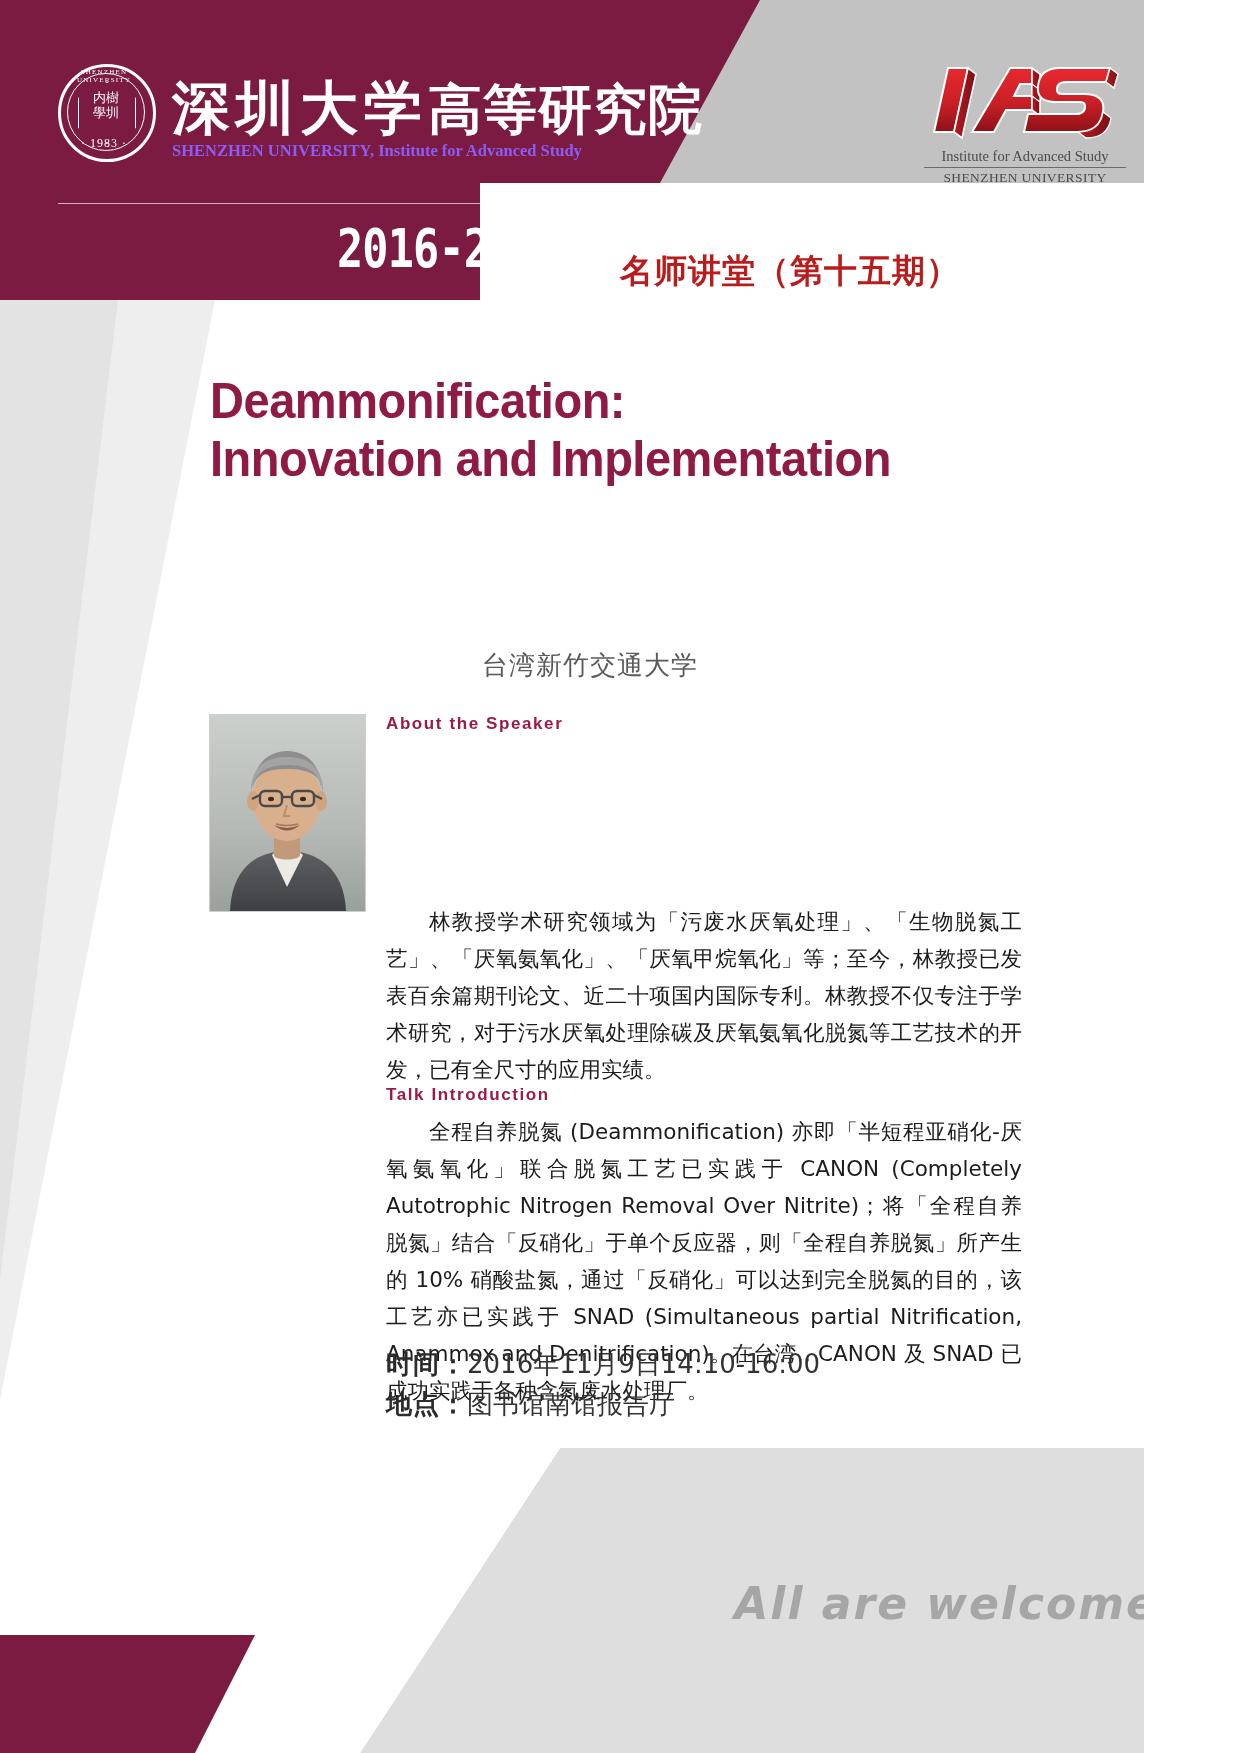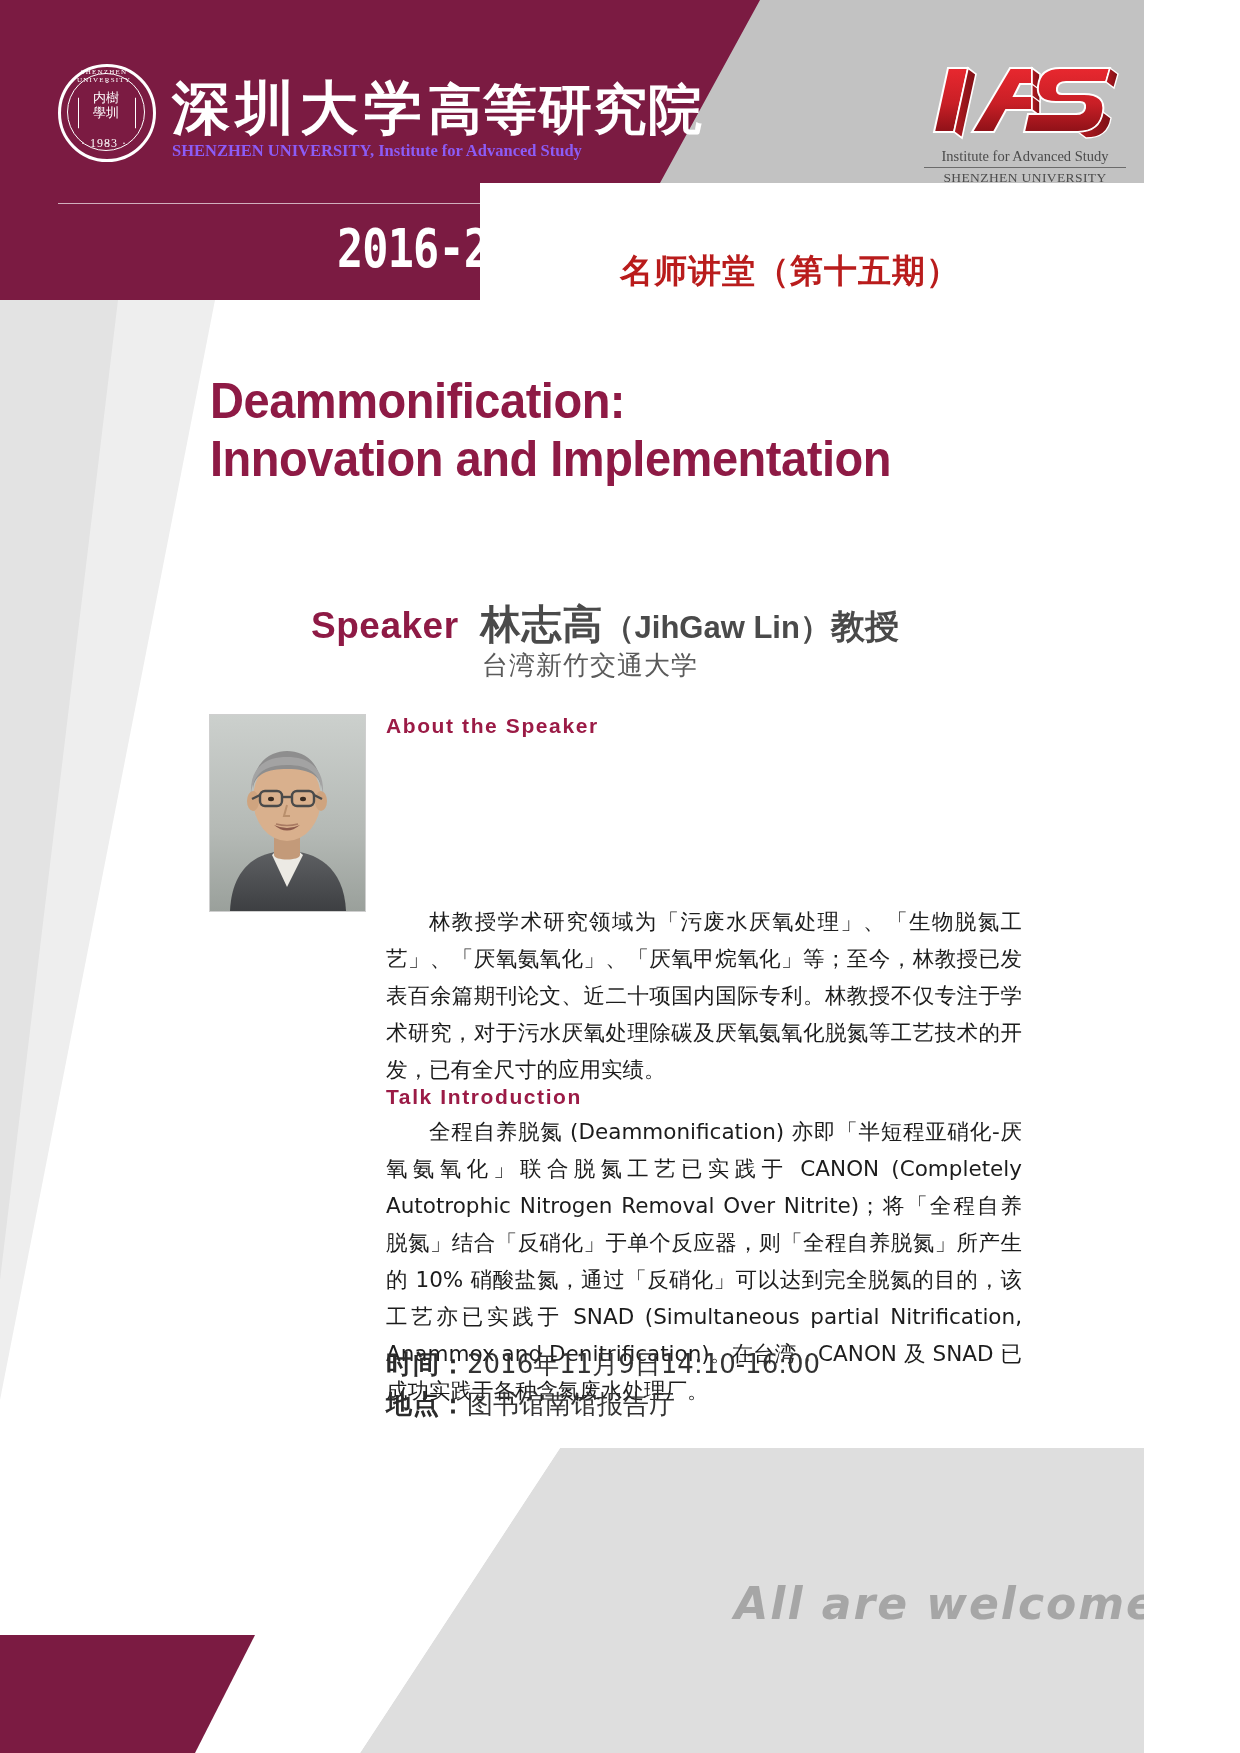--- a/index.html
+++ b/index.html
@@ -341,21 +341,21 @@
     width: 155px; height: 196px;
     border: 1px solid #cfcfcf;
     background: linear-gradient(175deg, #c8cbc9 0%, #b9bcba 40%, #a9aeaa 100%);
     overflow: hidden;
   }
   .portrait svg { display: block; }
 
   .section-head {
     position: absolute;
     color: #9b1b46;
-    font-size: 21px;
+    font-size: 17px;
     font-weight: bold;
     letter-spacing: 1.6px;
     font-family: "Liberation Sans", sans-serif;
     text-align: right;
   }
   .sh-about { left: 386px; top: 714px; }
   .sh-talk  { left: 386px; top: 1085px; }
 
   .para {
     position: absolute;
@@ -449,23 +449,20 @@
   </div>
 
   <div class="bg-wedge-left"></div>
   <div class="bg-wedge-left2"></div>
 
   <div class="title-en">
     <div>Deammonification:</div>
     <div>Innovation and Implementation</div>
   </div>
 
-  <div class="speaker-row">
-    <span class="speaker-kw">Speaker</span><span class="speaker-name">林志高</span><span class="speaker-en">（JihGaw Lin）</span><span class="speaker-title">教授</span>
-  </div>
   <div class="affiliation">台湾新竹交通大学</div>
 
   <div class="portrait">
     <svg width="155" height="196" viewBox="0 0 155 196" xmlns="http://www.w3.org/2000/svg">
       <defs>
         <linearGradient id="bgp" x1="0" y1="0" x2="0" y2="1">
           <stop offset="0%" stop-color="#ccd0cd"></stop>
           <stop offset="60%" stop-color="#b4b9b5"></stop>
           <stop offset="100%" stop-color="#9aa09b"></stop>
         </linearGradient>

